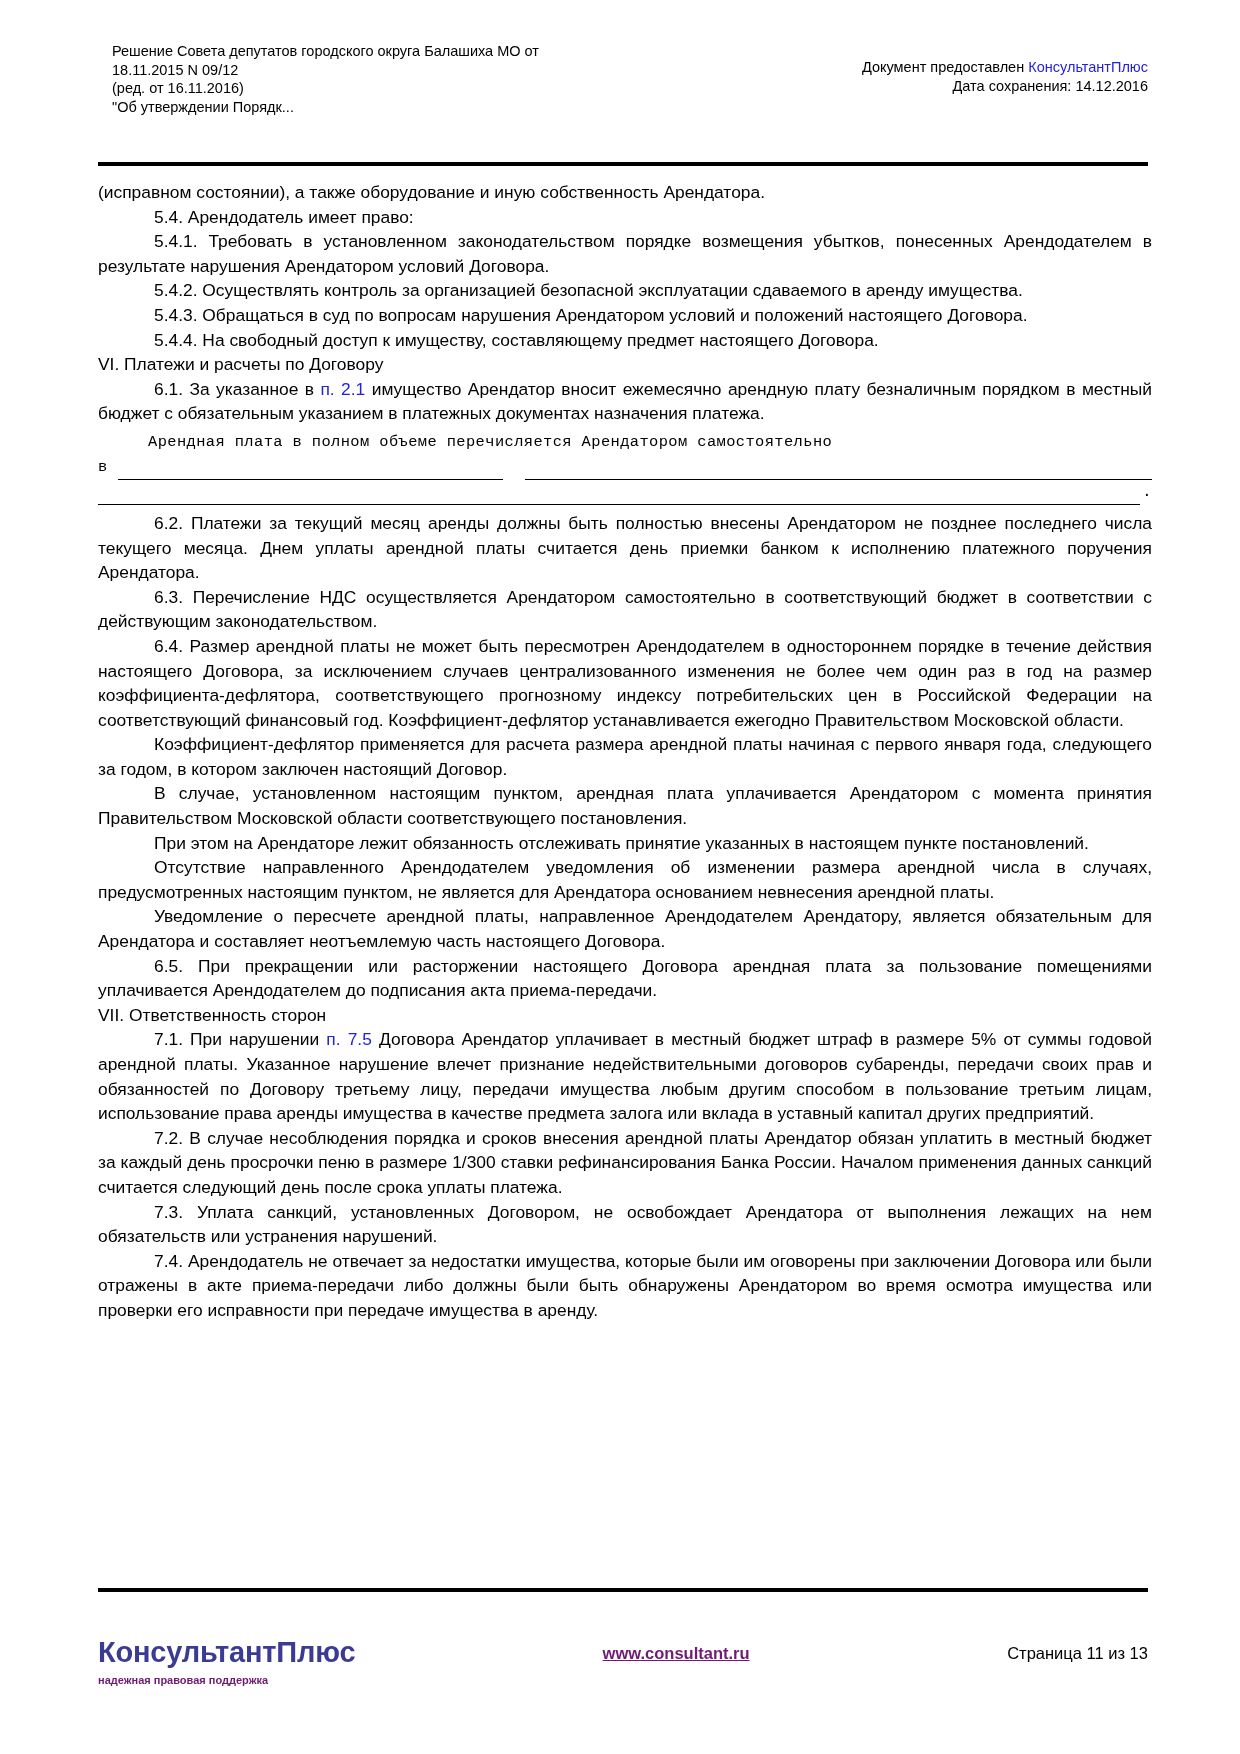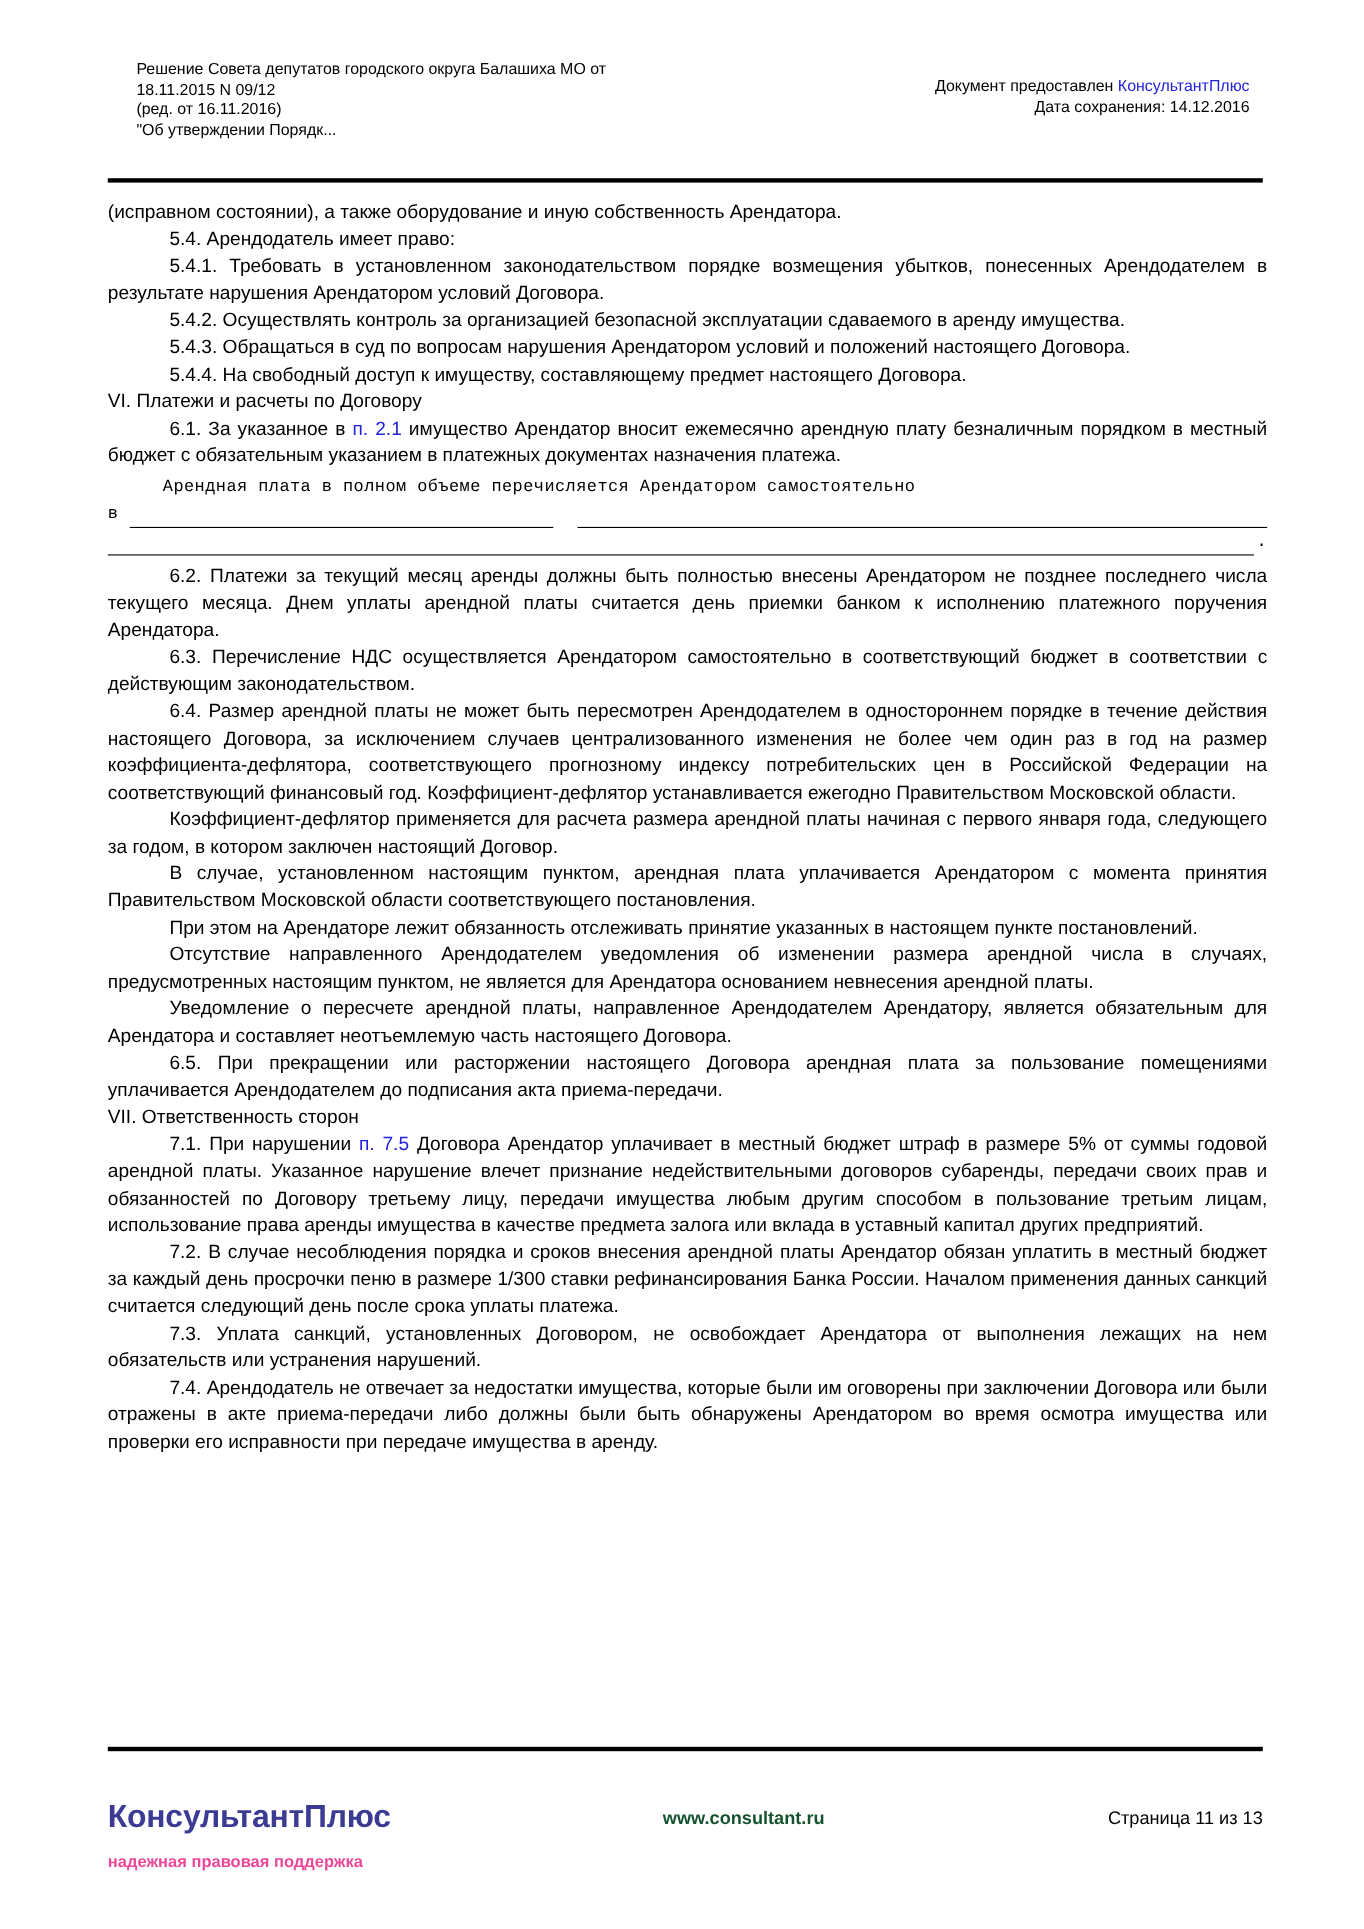--- a/index.html
+++ b/index.html
@@ -11,21 +11,21 @@
     font-family: "Liberation Sans", sans-serif;
     color: #000000;
   }
   .page {
     position: relative;
     width: 1240px;
     height: 1754px;
     margin: 0 auto;
     background: #ffffff;
     box-sizing: border-box;
-    padding: 12px;
+    padding: 0;
     overflow: hidden;
   }
 
   
   .doc-header {
     display: flex;
     justify-content: space-between;
     align-items: flex-start;
     padding: 42px 92px 0 112px;
     box-sizing: border-box;
@@ -149,32 +149,33 @@
   }
   .footer-logo { width: 330px; }
   .logo-main {
     color: #3b3b93;
     font-size: 29px;
     font-weight: bold;
     letter-spacing: -0.2px;
     line-height: 32px;
   }
   .logo-sub {
-    color: #ec4899;
-    font-size: 15px;
+    color: #701a75;
+    font-size: 11px;
     font-weight: bold;
     line-height: 18px;
-    margin-top: 16px;
+    margin-top: 3px;
   }
   .footer-url {
-    color: #14532d;
+    color: #701a75;
     font-size: 16.5px;
     font-weight: bold;
     padding-top: 8px;
     margin-left: -40px;
+    text-decoration: underline;
   }
   .footer-page {
     font-size: 16.5px;
     color: #000;
     padding-top: 8px;
     text-align: right;
     margin-left: 43px;
   }
 </style>
 </head>

